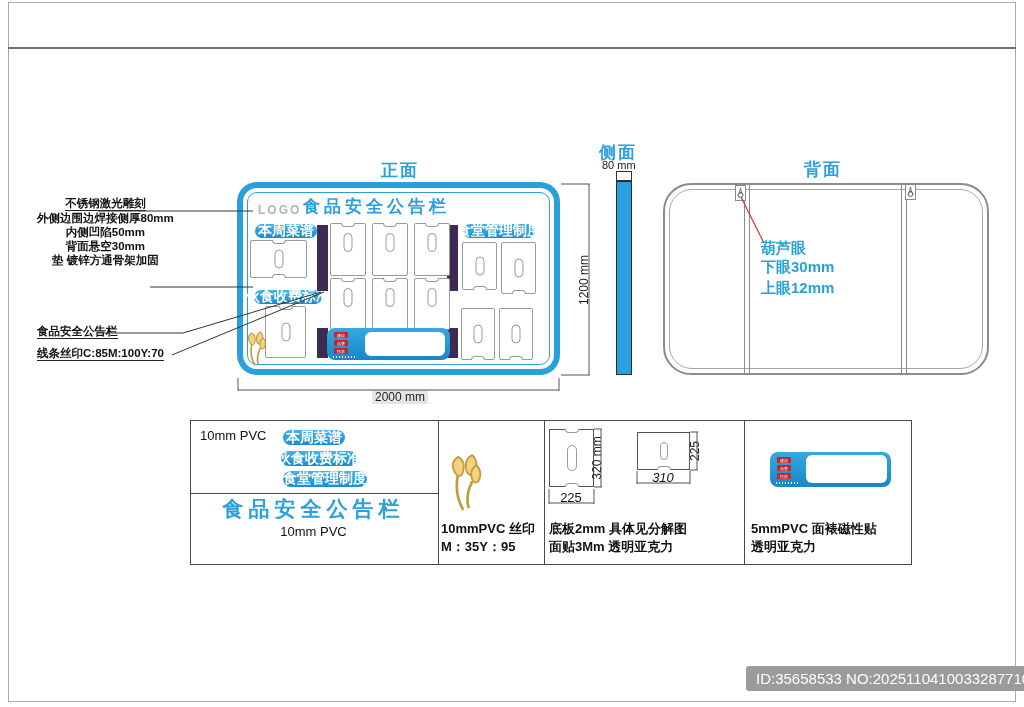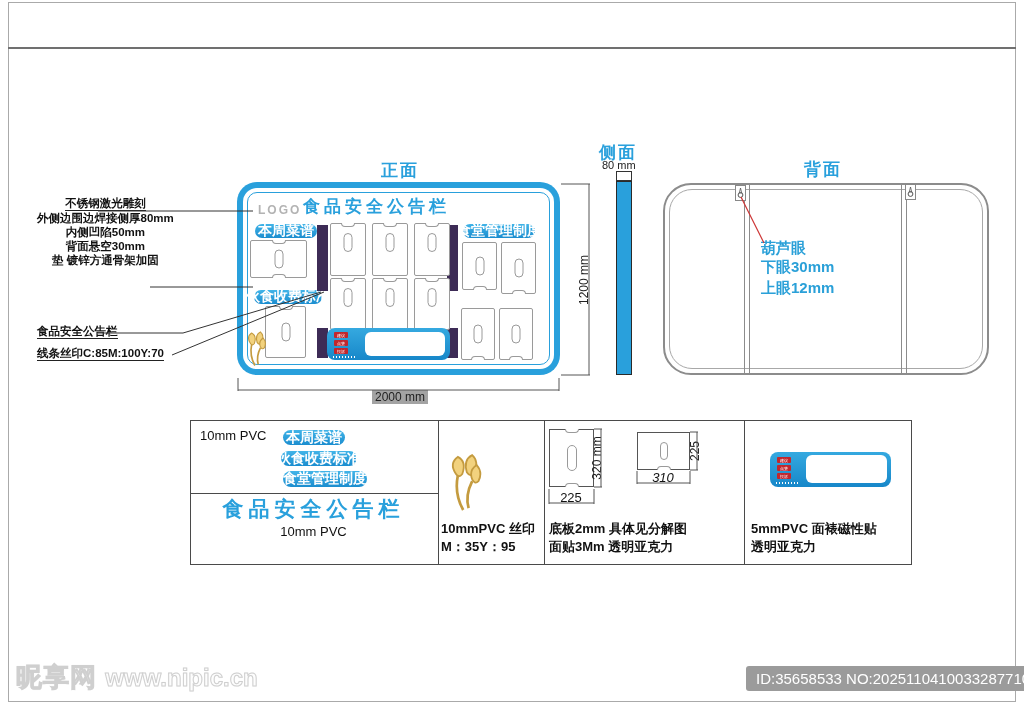--- a/index.html
+++ b/index.html
@@ -38,21 +38,21 @@
   .slot.mid { top:50%; transform:translate(-50%,-50%); }
   .notch-t { position:absolute; top:-1px; left:50%; transform:translateX(-50%); width:14px; height:4px; background:#fff; border:1px solid #9a9a9a; border-top:none; border-radius:0 0 7px 7px; }
   .notch-b { position:absolute; bottom:-1px; left:50%; transform:translateX(-50%); width:14px; height:4px; background:#fff; border:1px solid #9a9a9a; border-bottom:none; border-radius:7px 7px 0 0; }
 
   .sugg { position:absolute; background:linear-gradient(#35a9e0,#1787c9); border-radius:8px; }
   .sugg .inner-white { position:absolute; background:#fff; border-radius:6px; }
   .badge-red { position:absolute; background:#C1272D; color:#fff; border-radius:1px; display:flex; align-items:center; justify-content:center; overflow:hidden; }
   .dotline { position:absolute; height:2px; background-image:repeating-linear-gradient(90deg,#fff 0 1px,transparent 1px 3px); }
 
   
-  .dim { position:absolute; color:#222; font-size:12px; white-space:nowrap; background:#a3a3a3; padding:0 3px; }
+  .dim { position:absolute; color:#222; font-size:12px; white-space:nowrap; background:#e5e5e5; padding:0 3px; }
   .vdim { position:absolute; color:#222; font-size:12px; white-space:nowrap; transform:rotate(-90deg); transform-origin:center; text-align:center; }
 
   
   .side-bracket { position:absolute; left:616px; top:171px; width:16px; height:10px; border:1px solid #333; background:#fff; }
   .side-bar { position:absolute; left:616px; top:181px; width:16px; height:194px; background:#29A0DC; border:1px solid #2a2a2a; }
 
   
   .back-panel { position:absolute; left:663px; top:183px; width:326px; height:192px; border:2px solid #8c8c8c; border-radius:28px; }
   .back-inner { position:absolute; left:4px; top:4px; right:4px; bottom:4px; border:1px solid #a8a8a8; border-radius:23px; }
   .back-div { position:absolute; top:185px; height:188px; width:6px; border-left:1px solid #8c8c8c; border-right:1px solid #8c8c8c; }
@@ -295,19 +295,15 @@
         <path d="M690 470 H698"></path>
         <path d="M697 432 V470"></path>
       <path d="M637 471 V484"></path>
         <path d="M690 471 V484"></path>
         <path d="M637 483 H690"></path>
     </g>
 
     <path d="M741 197 L764 243" stroke="#cc3333" stroke-width="1.2" fill="none"></path>
   </svg>
 
-  <div class="watermark">
-    <span>昵享网</span>
-    <span class="url">www.nipic.cn</span>
-  </div>
   <div class="id-badge">ID:35658533 NO:20251104100332877105</div>
 
 </div>
 
 </body></html>

